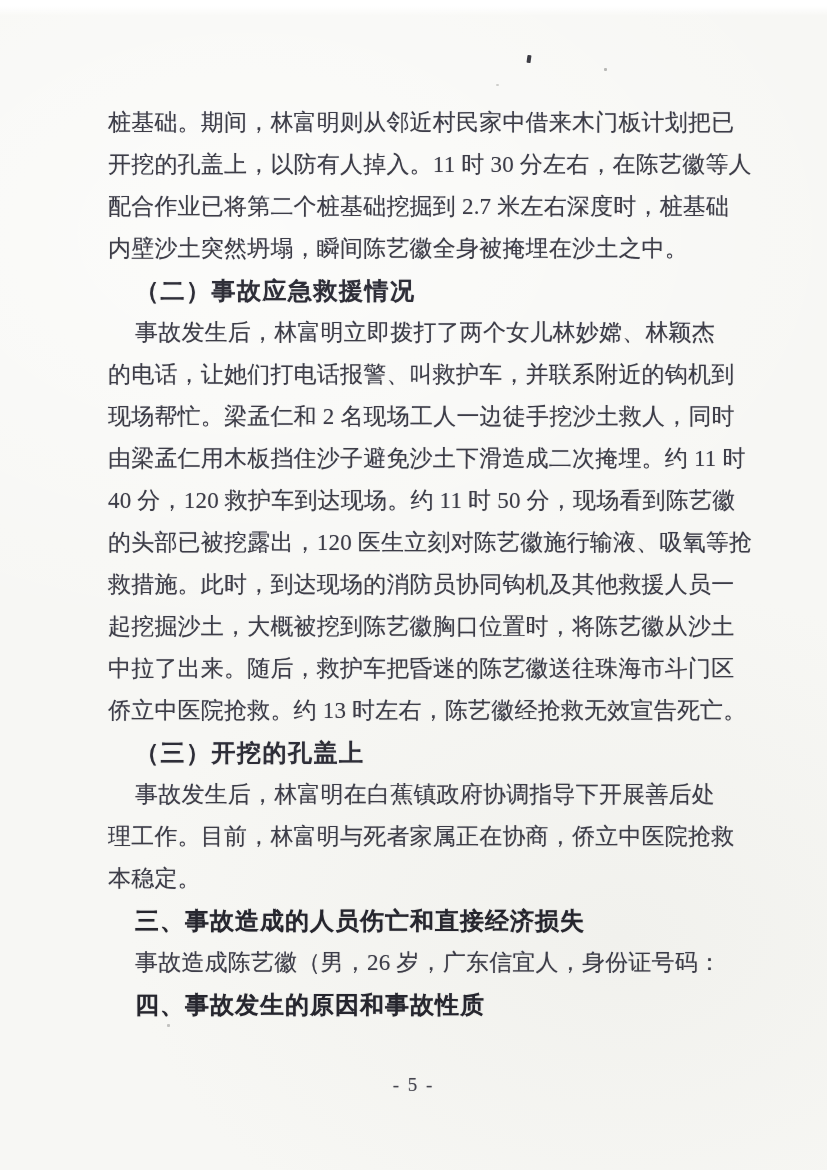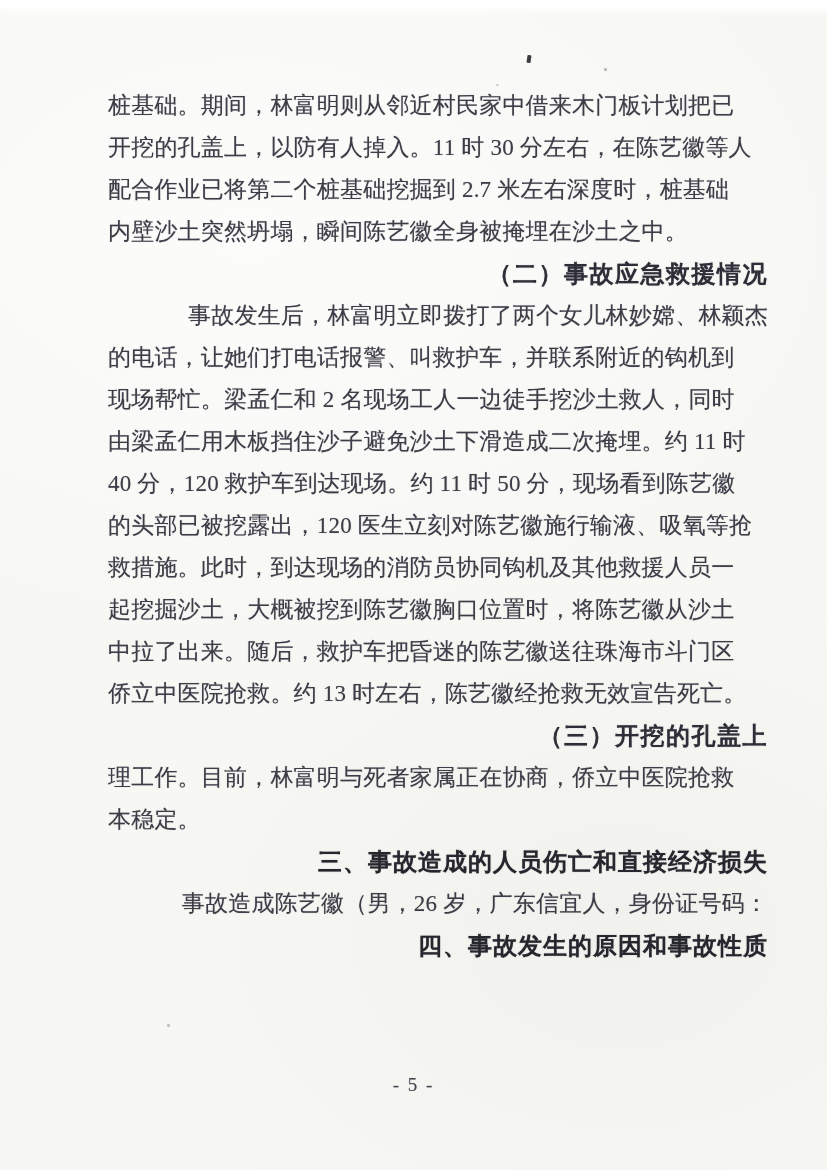--- a/index.html
+++ b/index.html
@@ -12,34 +12,34 @@
       linear-gradient(180deg, #ffffff 0px, #ffffff 6px, rgba(255,255,255,0) 16px),
       radial-gradient(ellipse 900px 600px at 30% 20%, rgba(255,255,255,0.6), rgba(255,255,255,0) 70%),
       radial-gradient(ellipse 700px 500px at 75% 80%, rgba(235,235,230,0.5), rgba(255,255,255,0) 70%),
       var(--paper, #f7f7f4);
     overflow: hidden;
     font-family: "Liberation Serif", "DejaVu Serif", serif;
   }
   .text-block {
     position: absolute;
     left: 108px;
-    top: 85px;
+    top: 102px;
     width: 660px;
   }
   .ln {
     height: 42px;
     line-height: 42px;
     white-space: nowrap;
     font-size: 23px;
     color: var(--ink, #3d3d48);
     letter-spacing: 0.2px;
     text-shadow: 0 0 1px rgba(61,61,72,0.40);
     font-family: "Liberation Serif", "DejaVu Serif", serif;
   }
-  .ln.indent { padding-left: 27px; text-align: right; }
+  .ln.indent { padding-left: 27px; }
   .ln.heading-kai {
     font-size: 24px;
     font-weight: 600;
     letter-spacing: 1.5px;
     color: var(--ink-kai, #2e2e38);
     text-shadow: 0 0 1px rgba(46,46,56,0.45);
   }
   .ln.heading-hei {
     font-size: 24px;
     font-weight: 700;
@@ -84,20 +84,21 @@
       <div class="ln ">的电话，让她们打电话报警、叫救护车，并联系附近的钩机到</div>
       <div class="ln ">现场帮忙。梁孟仁和 2 名现场工人一边徒手挖沙土救人，同时</div>
       <div class="ln ">由梁孟仁用木板挡住沙子避免沙土下滑造成二次掩埋。约 11 时</div>
       <div class="ln ">40 分，120 救护车到达现场。约 11 时 50 分，现场看到陈艺徽</div>
       <div class="ln ">的头部已被挖露出，120 医生立刻对陈艺徽施行输液、吸氧等抢</div>
       <div class="ln ">救措施。此时，到达现场的消防员协同钩机及其他救援人员一</div>
       <div class="ln ">起挖掘沙土，大概被挖到陈艺徽胸口位置时，将陈艺徽从沙土</div>
       <div class="ln ">中拉了出来。随后，救护车把昏迷的陈艺徽送往珠海市斗门区</div>
       <div class="ln ">侨立中医院抢救。约 13 时左右，陈艺徽经抢救无效宣告死亡。</div>
       <div class="ln heading-kai indent">（三）开挖的孔盖上</div>
+      <div class="ln  indent">事故发生后，林富明在白蕉镇政府协调指导下开展善后处</div>
       <div class="ln ">理工作。目前，林富明与死者家属正在协商，侨立中医院抢救</div>
       <div class="ln ">本稳定。</div>
       <div class="ln heading-hei indent">三、事故造成的人员伤亡和直接经济损失</div>
       <div class="ln  indent">事故造成陈艺徽（男，26 岁，广东信宜人，身份证号码：</div>
       <div class="ln heading-hei indent">四、事故发生的原因和事故性质</div>
     </div>
 
   <div class="page-number">- 5 -</div>
 </div>
 

